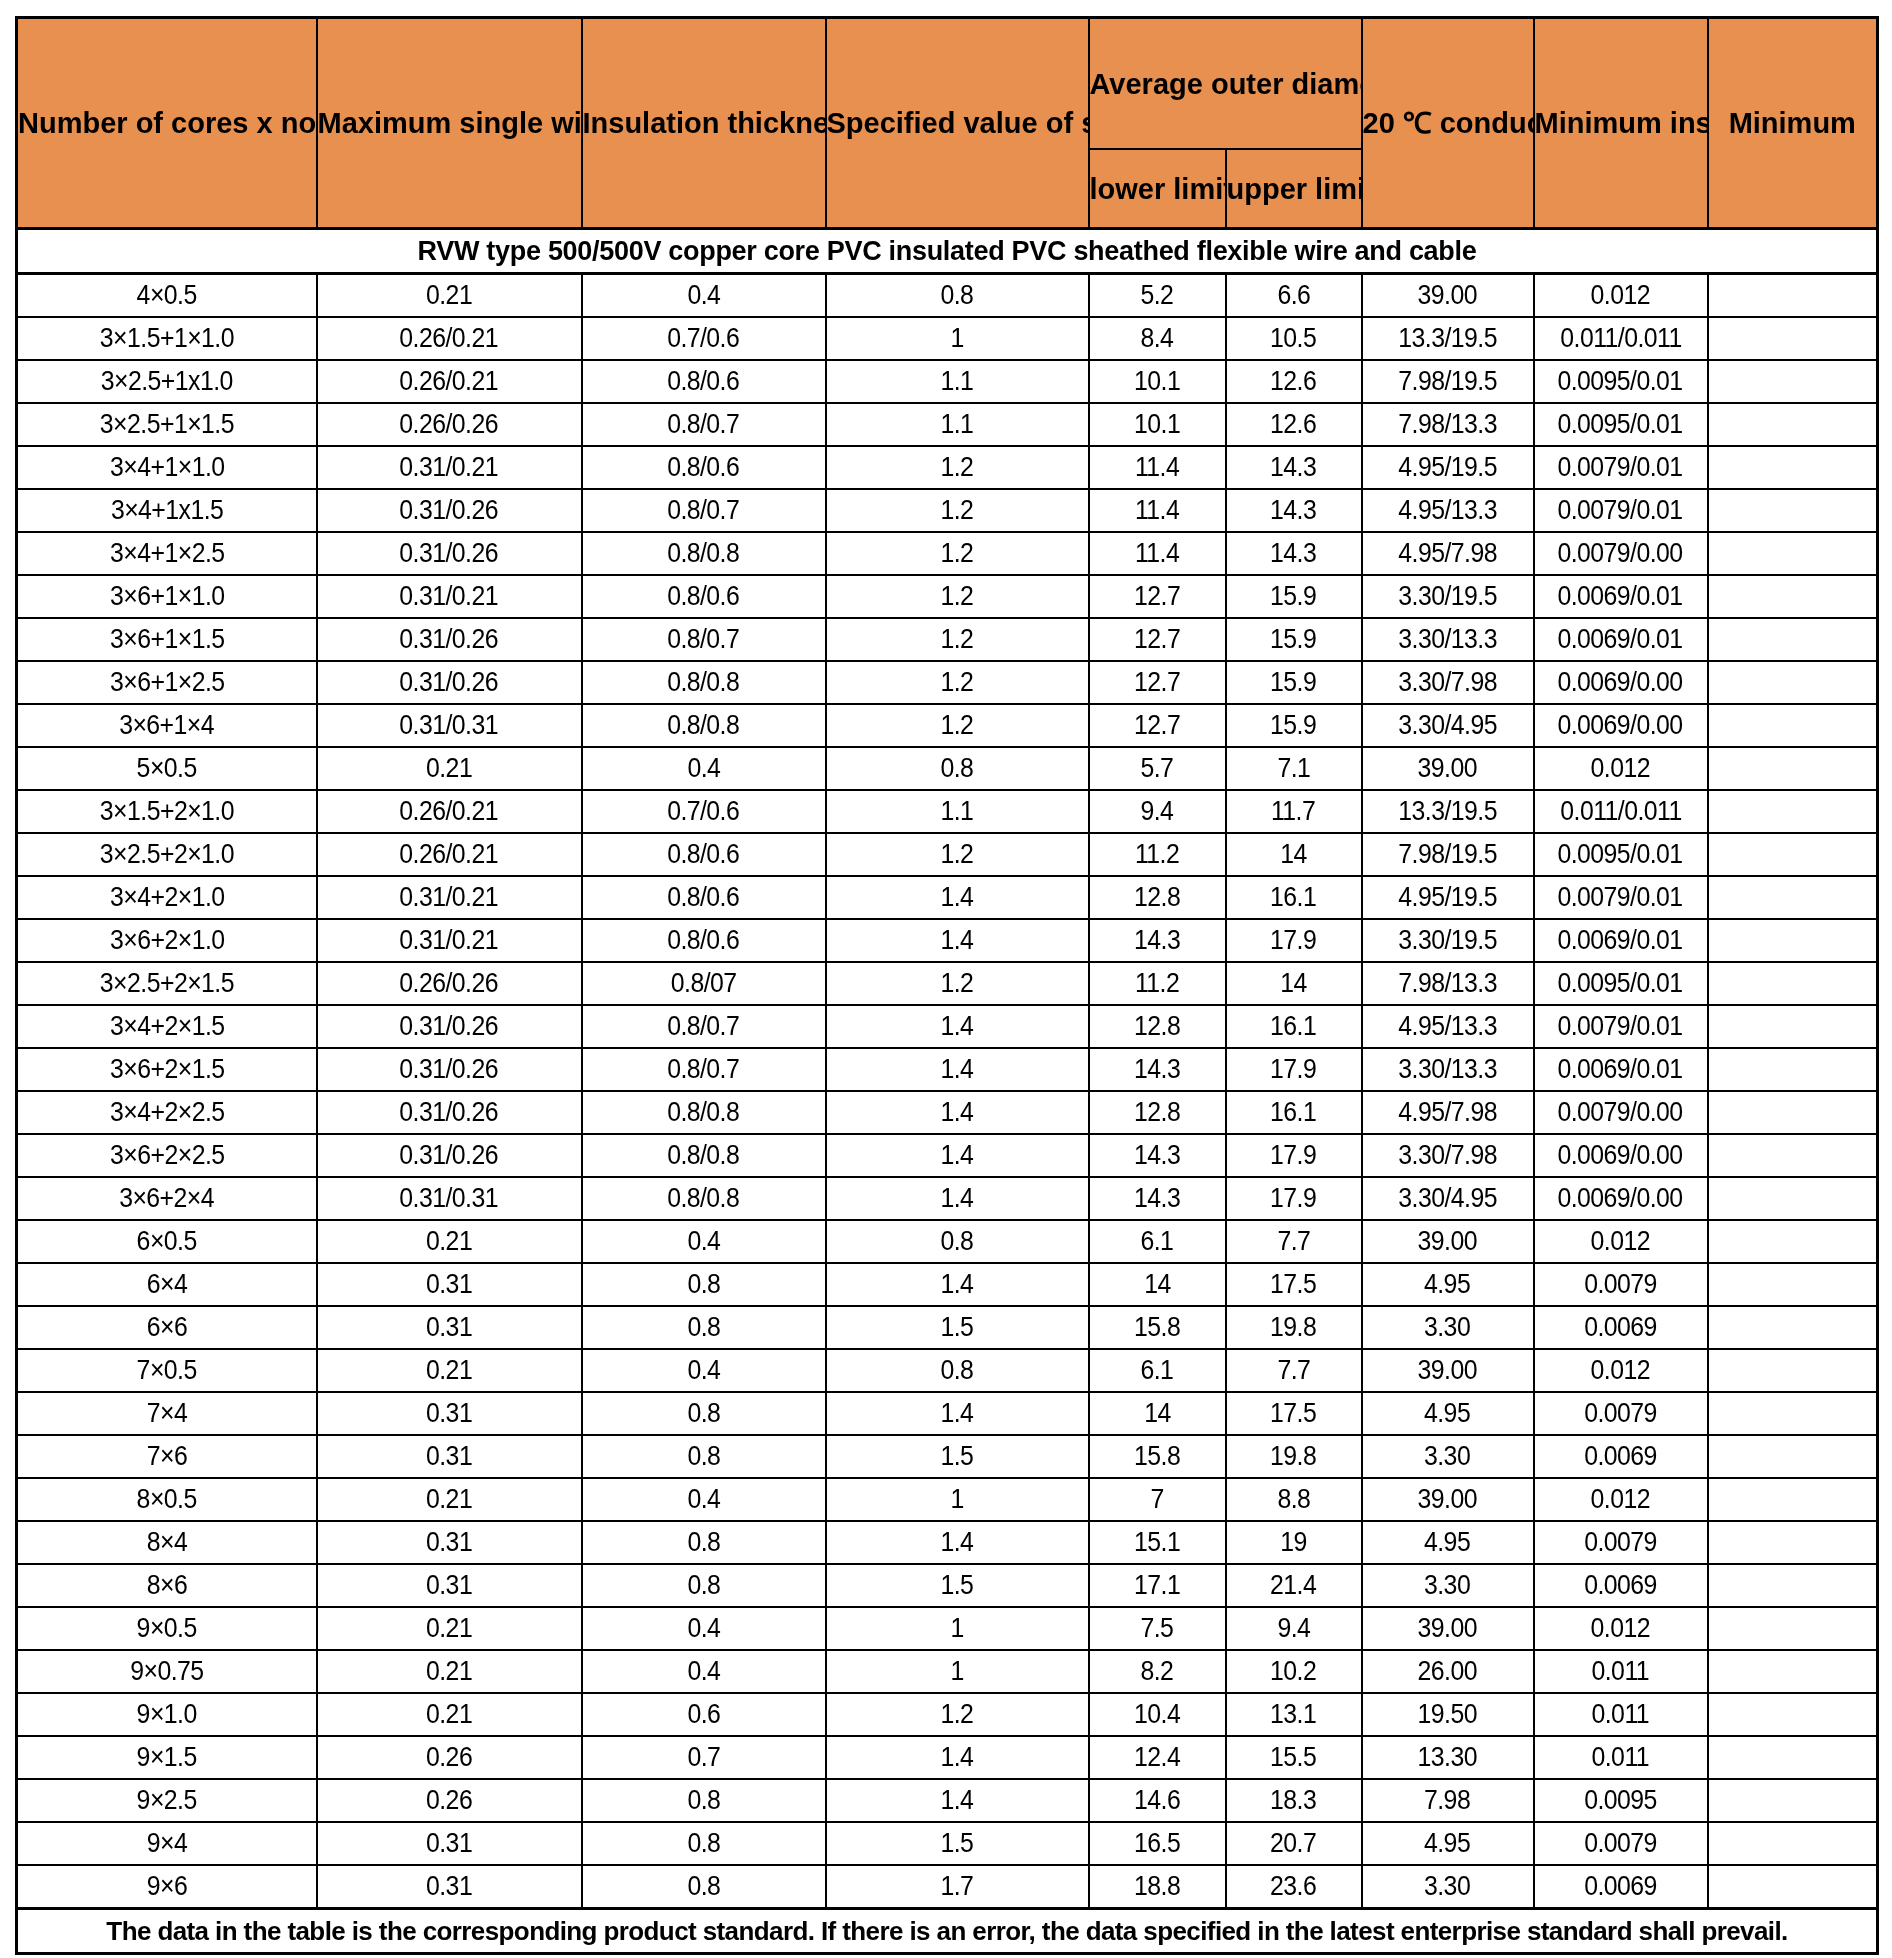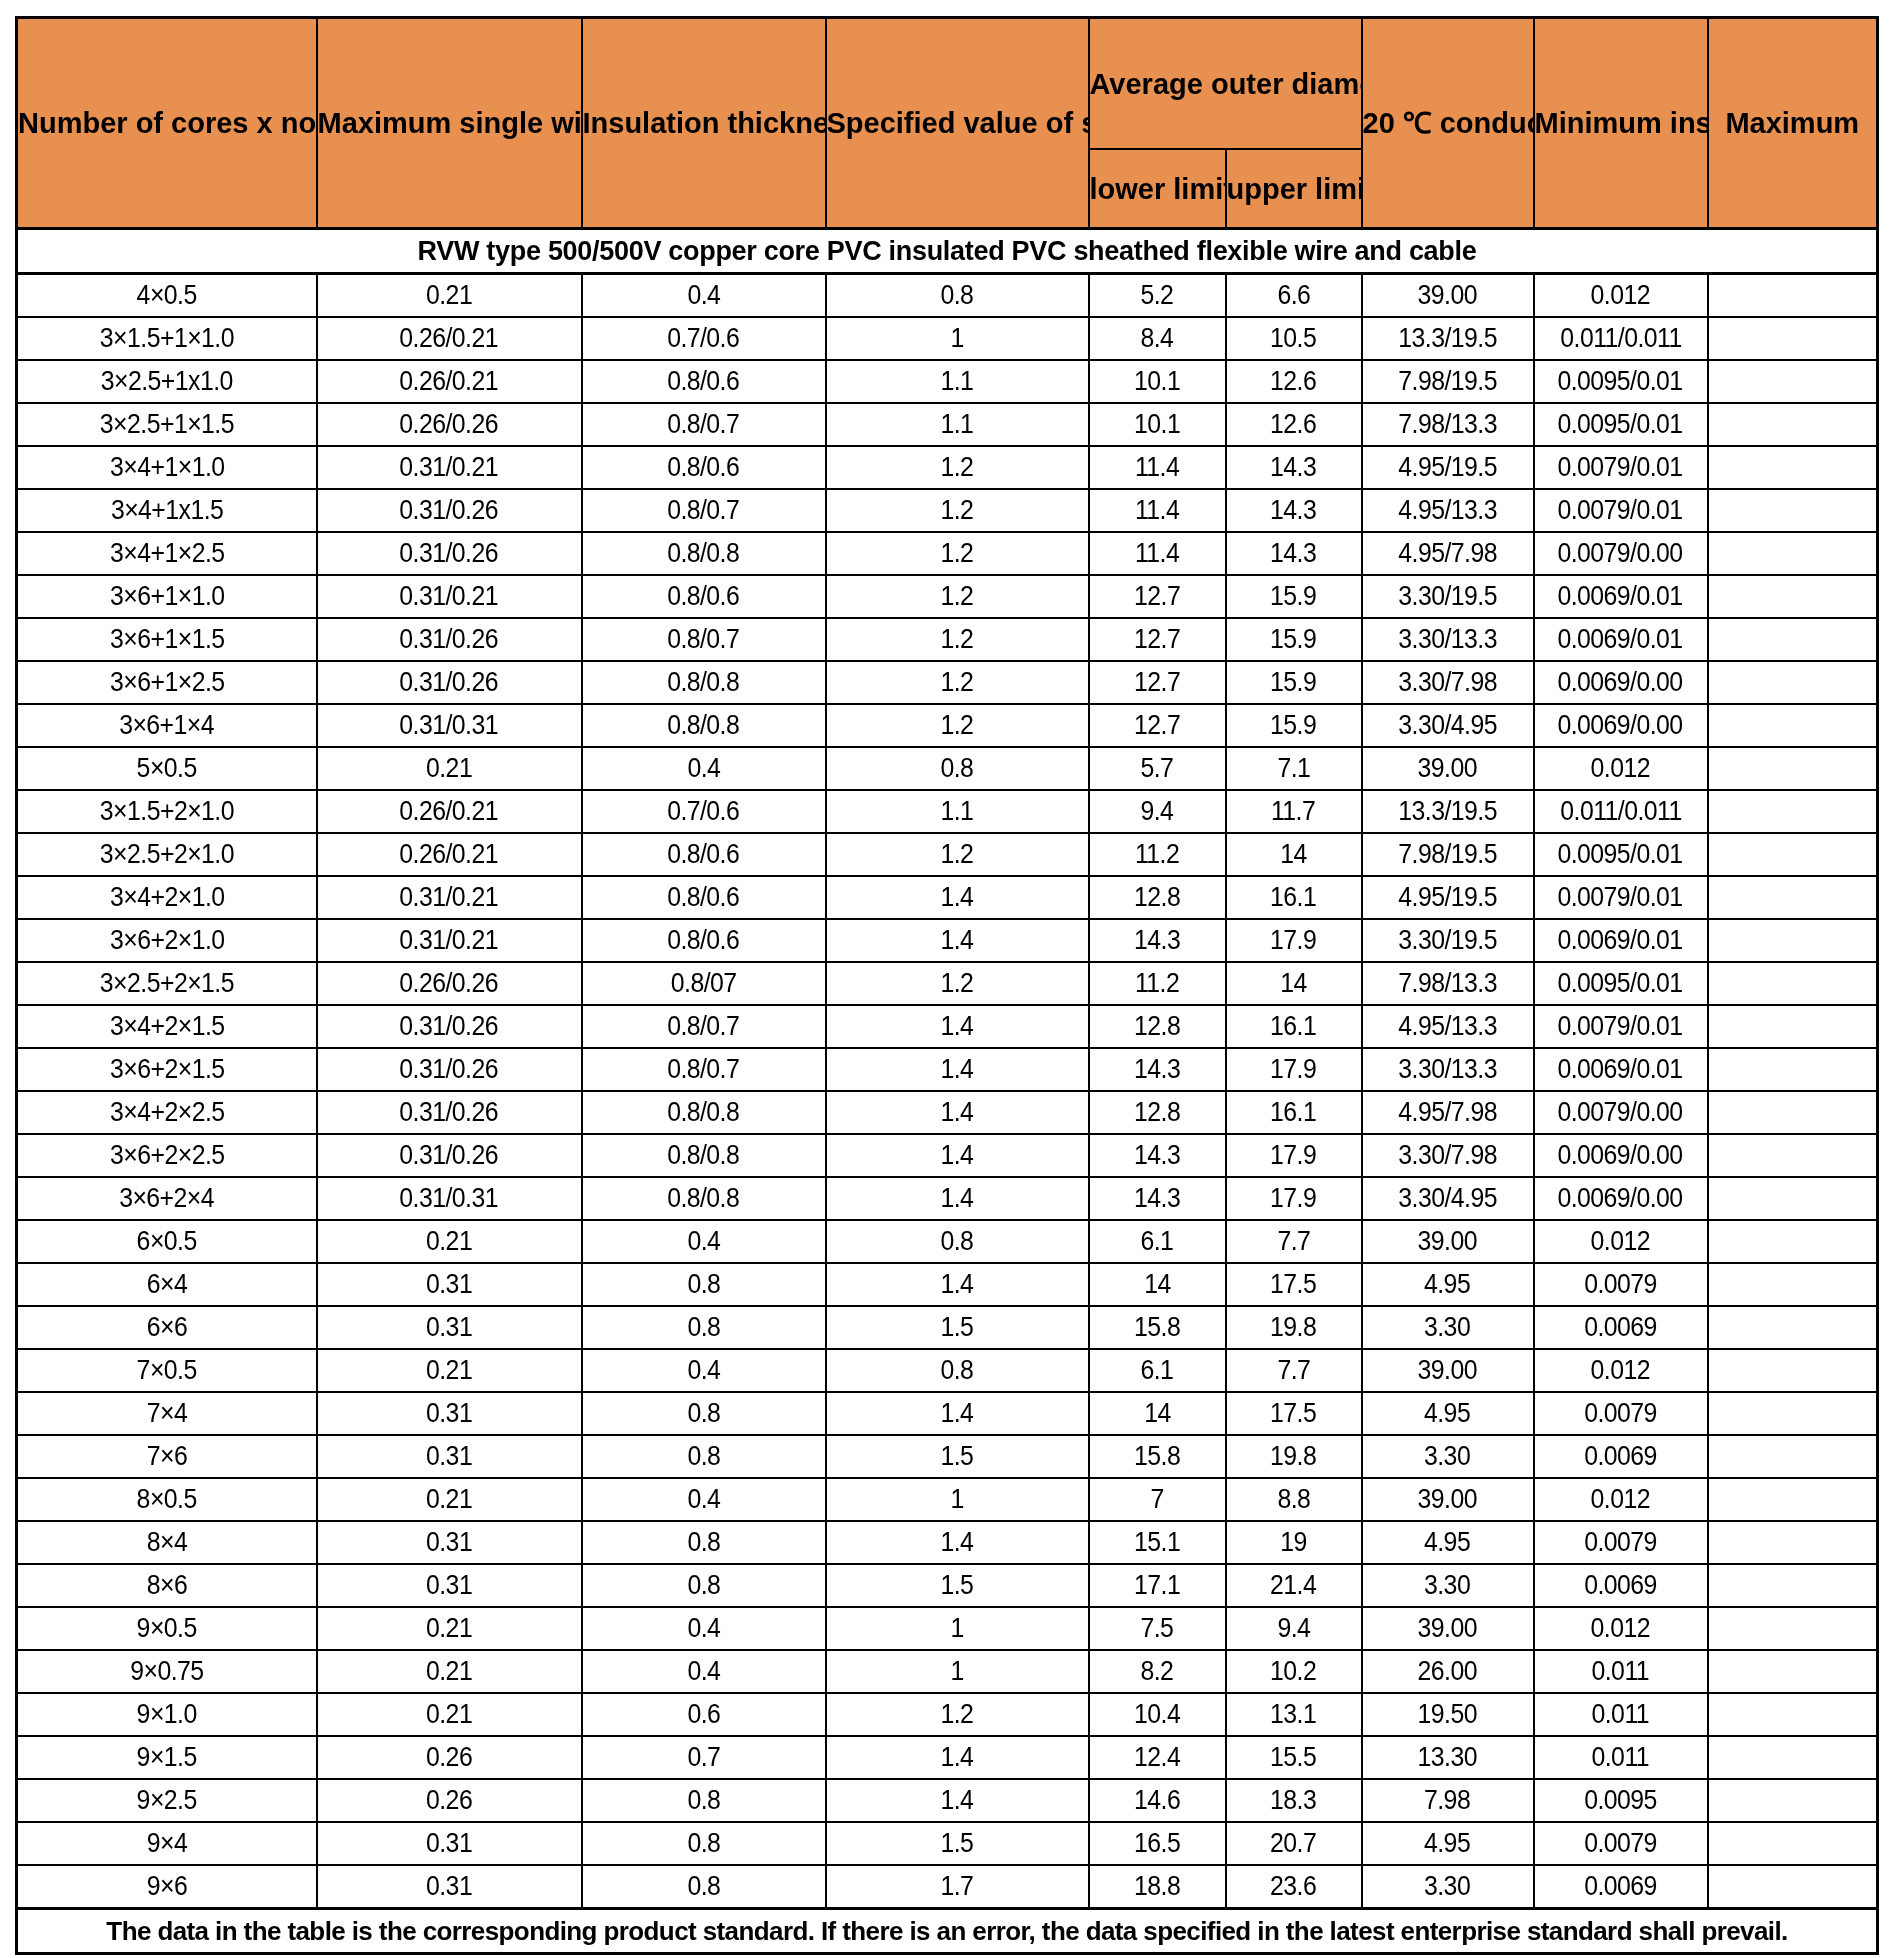--- a/index.html
+++ b/index.html
@@ -74,21 +74,21 @@
   </colgroup>
   <thead>
     <tr class="h1">
       <th rowspan="2">Number of cores x nominal cross-section of conductor/mm²</th>
       <th rowspan="2">Maximum single wire diameter inside the conductor/mm</th>
       <th rowspan="2">Insulation thickness specified value (mm)</th>
       <th rowspan="2">Specified value of sheath thickness /mm</th>
       <th colspan="2">Average outer diameter (mm)</th>
       <th rowspan="2">20 ℃ conductor resistance ≤/Q/km</th>
       <th rowspan="2">Minimum insulation resistance at 70 ℃ /MQ Km</th>
-      <th rowspan="2">Maximum</th>
+      <th rowspan="2">Minimum</th>
     </tr>
     <tr class="h2">
       <th>lower limit</th>
       <th>upper limit</th>
     </tr>
   </thead>
   <tbody id="tbody">
     <tr class="subtitle">
       <td colspan="9">RVW type 500/500V copper core PVC insulated PVC sheathed flexible wire and cable</td>
     </tr>

